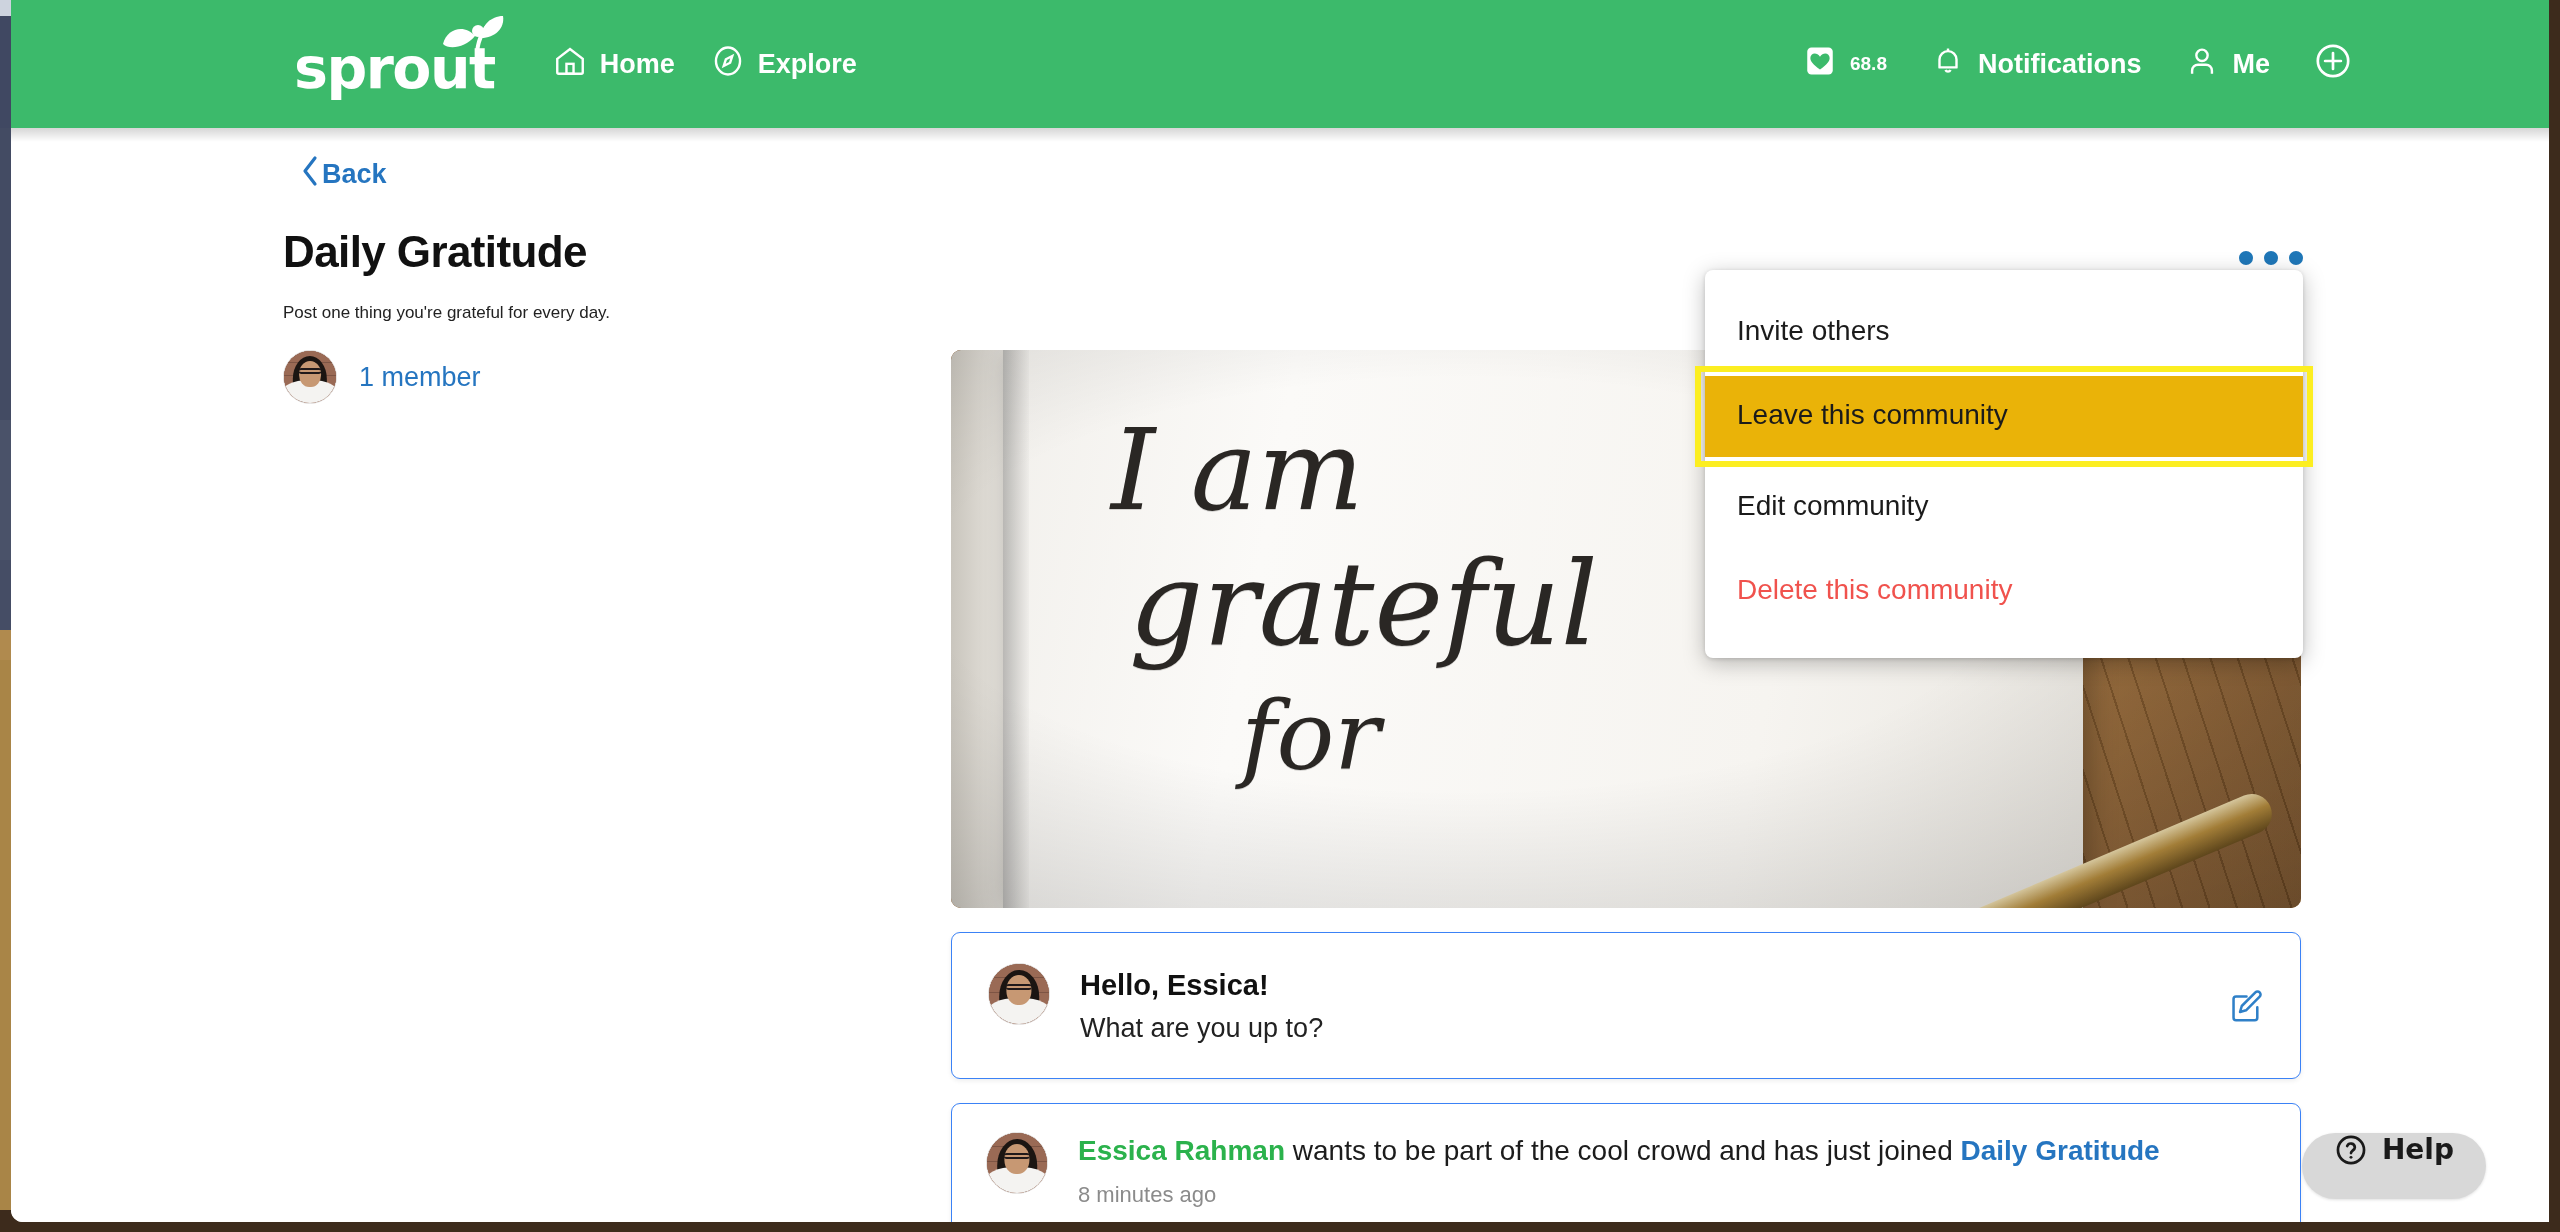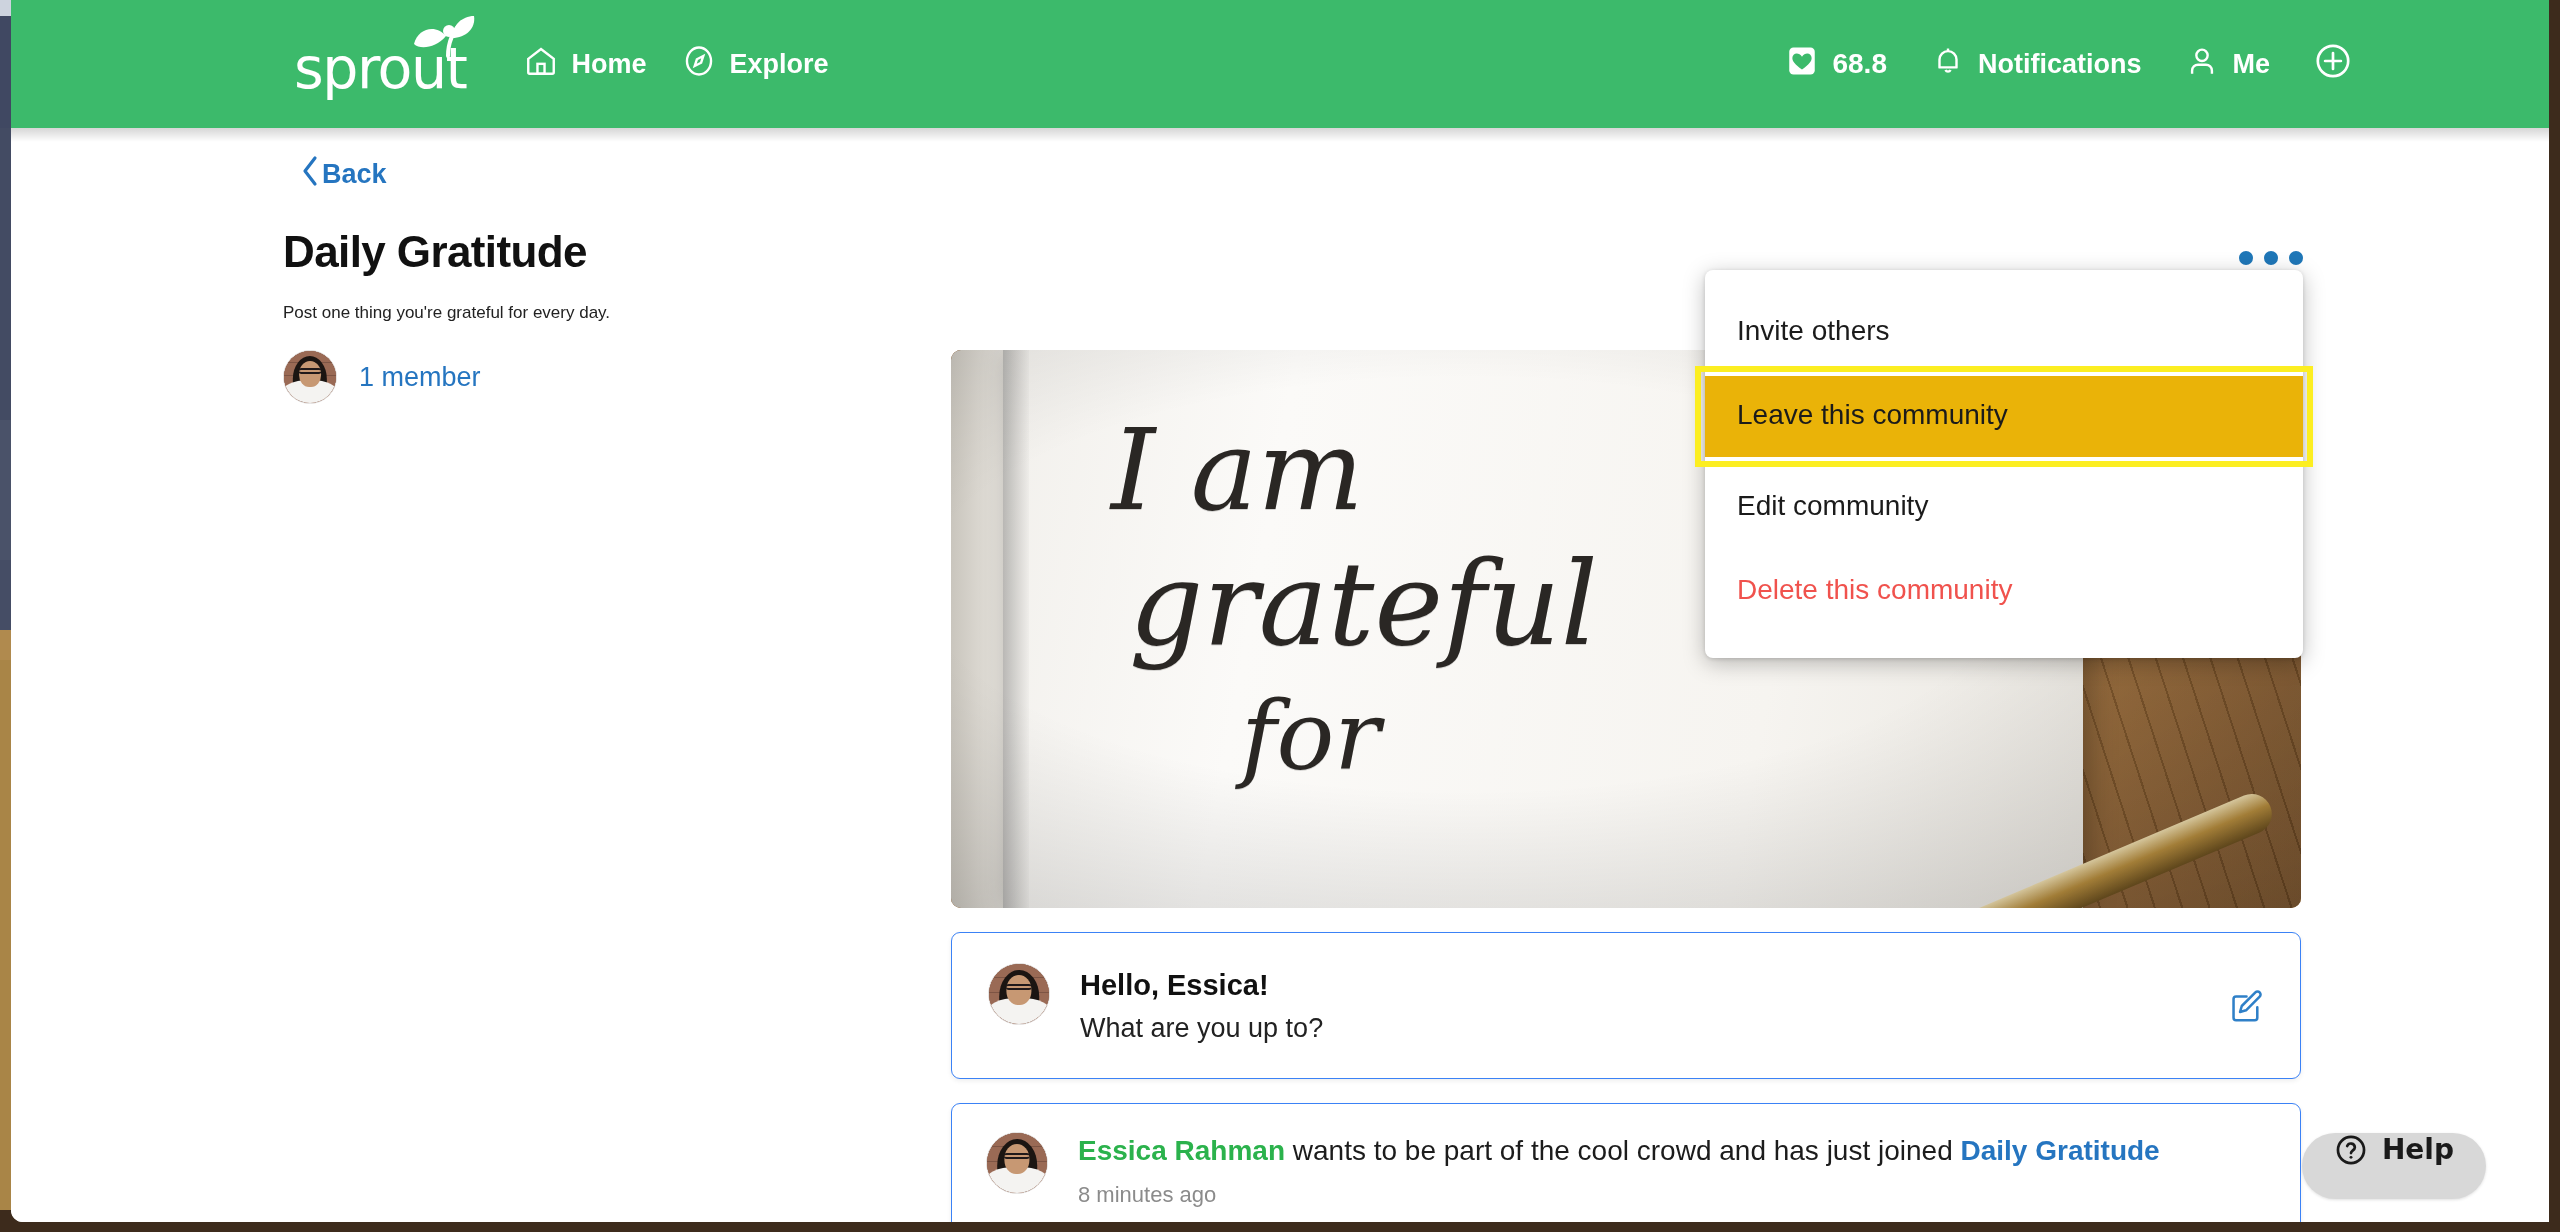--- a/index.html
+++ b/index.html
@@ -75,21 +75,21 @@
   }
   .brand {
     display: flex;
     align-items: flex-end;
     position: relative;
     margin-right: 40px;
   }
   .brand-word {
     font-family: "DejaVu Sans", sans-serif;
     font-size: 57px;
-    font-weight: 400;
+    font-weight: 700;
     color: #ffffff;
     letter-spacing: -1.5px;
     line-height: 1;
     position: relative;
     top: 4px;
   }
   .brand-leaf {
     position: absolute;
     right: -14px;
     top: -26px;
@@ -109,21 +109,21 @@
   .nav-item .lbl { line-height: 1; }
 
   .nav-right {
     margin-left: auto;
     display: flex;
     align-items: center;
     gap: 0px;
     margin-right: 175px;
   }
   .nav-right .nav-item { padding: 10px 22px; }
-  .points-val { font-size: 28px; font-weight: 700; }
+  .points-val { font-size: 19px; font-weight: 700; }
 
   
   #content {
     position: relative;
     width: 100%;
     height: 1094px;
     background: #ffffff;
   }
 
   

